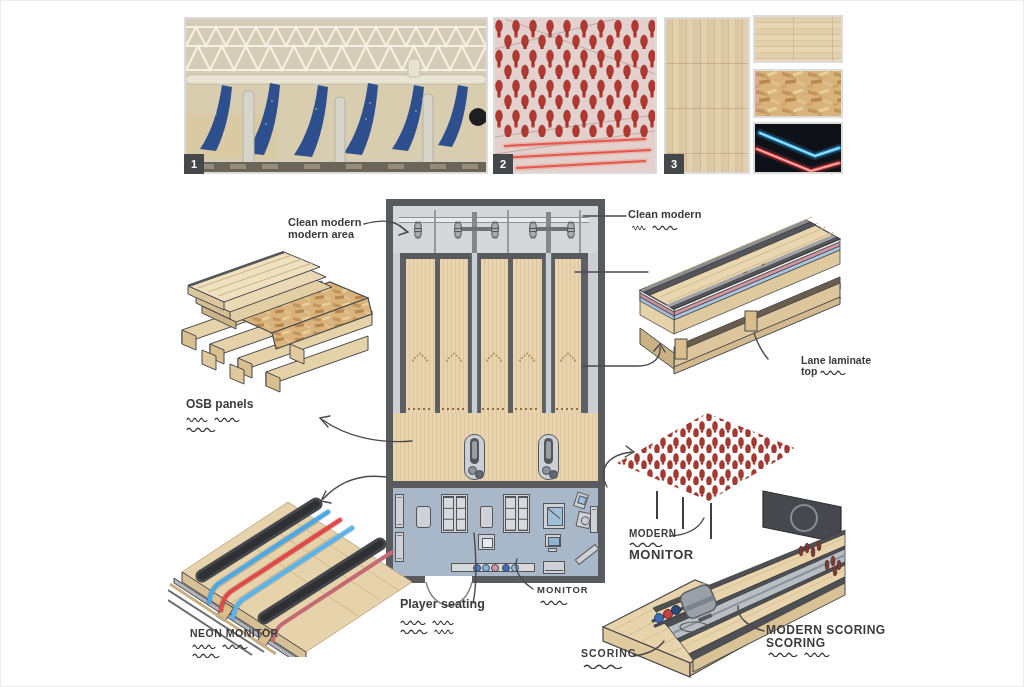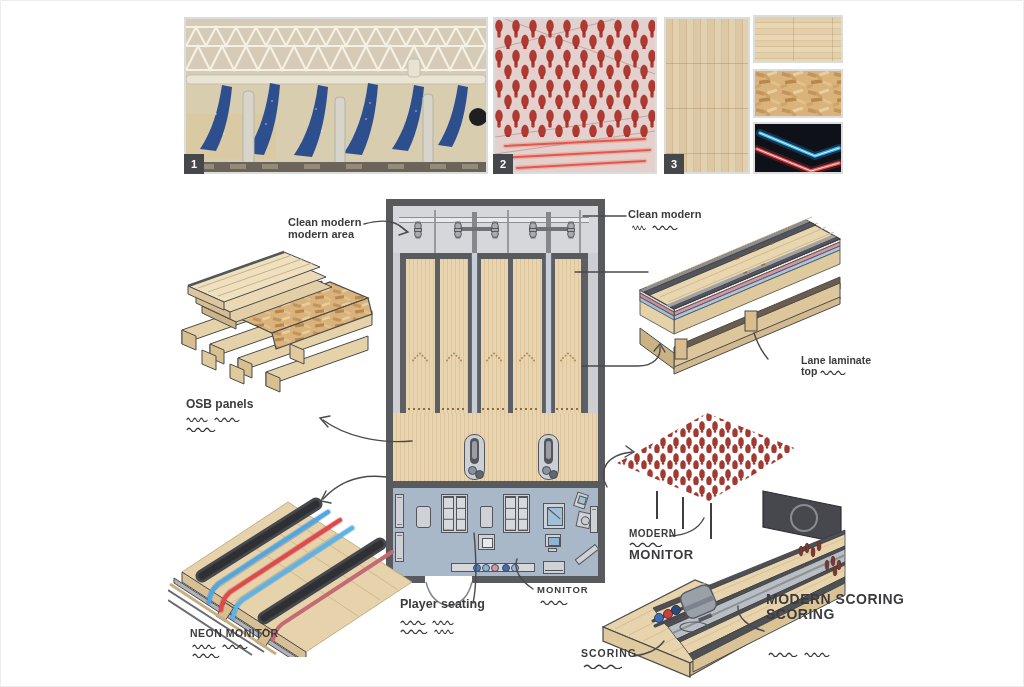--- a/index.html
+++ b/index.html
@@ -703,21 +703,21 @@
 
   <div class="lbl up" style="left:537px;top:585px;font-size:9.5px;letter-spacing:1px;">
     <span>MONITOR</span>
   </div>
   <div class="sqrow" style="left:540px;top:599px;">
     <svg class="sq" style="width:28px;" viewBox="0 0 40 6" preserveAspectRatio="none">
         <path d="M1,4 Q4,0.5 7,4 T13,4 T19,4 T25,4 T31,4 T39,4"></path>
       </svg>
   </div>
 
-  <div class="lbl up" style="left:766px;top:592px;font-size:14px;letter-spacing:.5px;">
+  <div class="lbl up" style="left:766px;top:624px;font-size:12px;letter-spacing:.5px;">
     <div>MODERN SCORING</div>
     <div>SCORING</div>
   </div>
   <div class="sqrow" style="left:768px;top:651px;">
     <svg class="sq" style="width:30px;" viewBox="0 0 40 6" preserveAspectRatio="none">
         <path d="M1,4 Q4,0.5 7,4 T13,4 T19,4 T25,4 T31,4 T39,4"></path>
       </svg>
     <svg class="sq" style="width:26px;" viewBox="0 0 40 6" preserveAspectRatio="none">
         <path d="M1,4 Q4,0.5 7,4 T13,4 T19,4 T25,4 T31,4 T39,4"></path>
       </svg>

